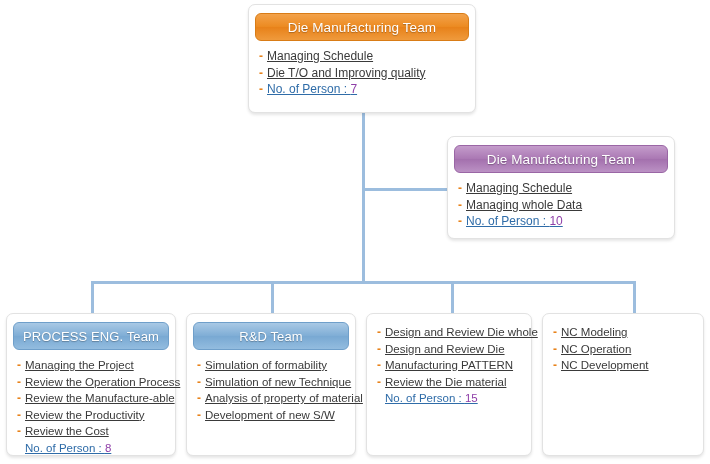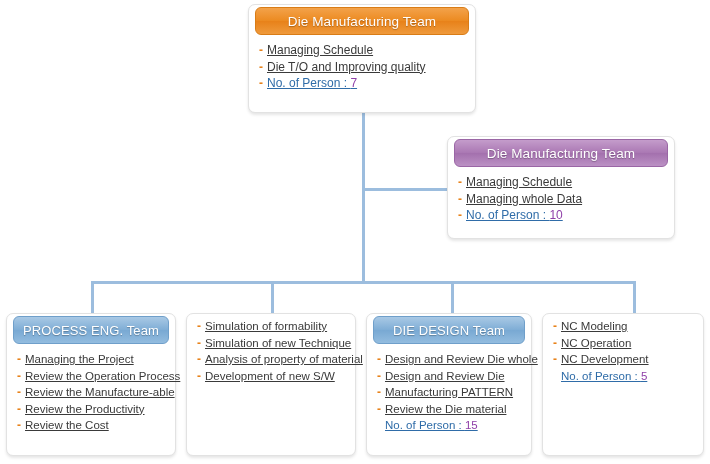--- a/index.html
+++ b/index.html
@@ -28,21 +28,21 @@
   .connector.h { height: 3px; }
 
   
   .node {
     position: absolute;
     box-sizing: border-box;
     background: #ffffff;
     border: 1px solid #e2e2e2;
     border-radius: 7px;
     box-shadow: 0 2px 3px rgba(0,0,0,0.10);
-    padding: 2px 6px 8px 6px;
+    padding: 8px 6px 8px 6px;
   }
   .node-header {
     box-sizing: border-box;
     width: 100%;
     height: 28px;
     line-height: 28px;
     text-align: center;
     border-radius: 6px;
     color: #ffffff;
     font-size: 13.5px;
@@ -163,24 +163,29 @@
         <span class="bullet-text">Review the Manufacture-able</span>
       </div>
       <div class="bullet-row">
         <span class="bullet-mark">-</span>
         <span class="bullet-text">Review the Productivity</span>
       </div>
       <div class="bullet-row">
         <span class="bullet-mark">-</span>
         <span class="bullet-text">Review the Cost</span>
       </div>
+      <div class="bullet-row person-row">
+        <span class="bullet-mark blank">-</span>
+        <span class="bullet-text"><span>No. of Person : </span><span class="count">8</span></span>
+      </div>
     </div>
   </div>
 
   <div class="node leaf" style="left:186px; top:313px; width:170px; height:143px;">
+    <div class="node-header hdr-blue">R&amp;D Team</div>
     <div class="node-body">
       <div class="bullet-row">
         <span class="bullet-mark">-</span>
         <span class="bullet-text">Simulation of formability</span>
       </div>
       <div class="bullet-row">
         <span class="bullet-mark">-</span>
         <span class="bullet-text">Simulation of new Technique</span>
       </div>
       <div class="bullet-row">
@@ -188,21 +193,20 @@
         <span class="bullet-text">Analysis of property of material</span>
       </div>
       <div class="bullet-row">
         <span class="bullet-mark">-</span>
         <span class="bullet-text">Development of new S/W</span>
       </div>
     </div>
   </div>
 
   <div class="node leaf" style="left:366px; top:313px; width:166px; height:143px;">
-    <div class="node-header hdr-blue">DIE DESIGN Team</div>
     <div class="node-body">
       <div class="bullet-row">
         <span class="bullet-mark">-</span>
         <span class="bullet-text">Design and Review Die whole</span>
       </div>
       <div class="bullet-row">
         <span class="bullet-mark">-</span>
         <span class="bullet-text">Design and Review Die</span>
       </div>
       <div class="bullet-row">
@@ -227,20 +231,16 @@
         <span class="bullet-text">NC Modeling</span>
       </div>
       <div class="bullet-row">
         <span class="bullet-mark">-</span>
         <span class="bullet-text">NC Operation</span>
       </div>
       <div class="bullet-row">
         <span class="bullet-mark">-</span>
         <span class="bullet-text">NC Development</span>
       </div>
-      <div class="bullet-row person-row">
-        <span class="bullet-mark blank">-</span>
-        <span class="bullet-text"><span>No. of Person : </span><span class="count">5</span></span>
-      </div>
     </div>
   </div>
 
 </div>
 
 </body></html>

